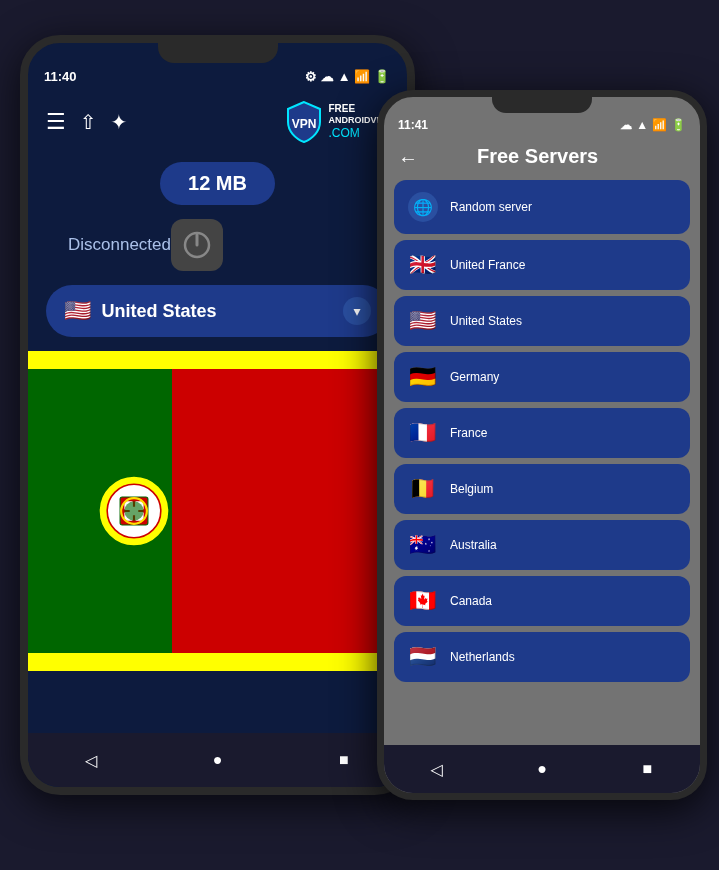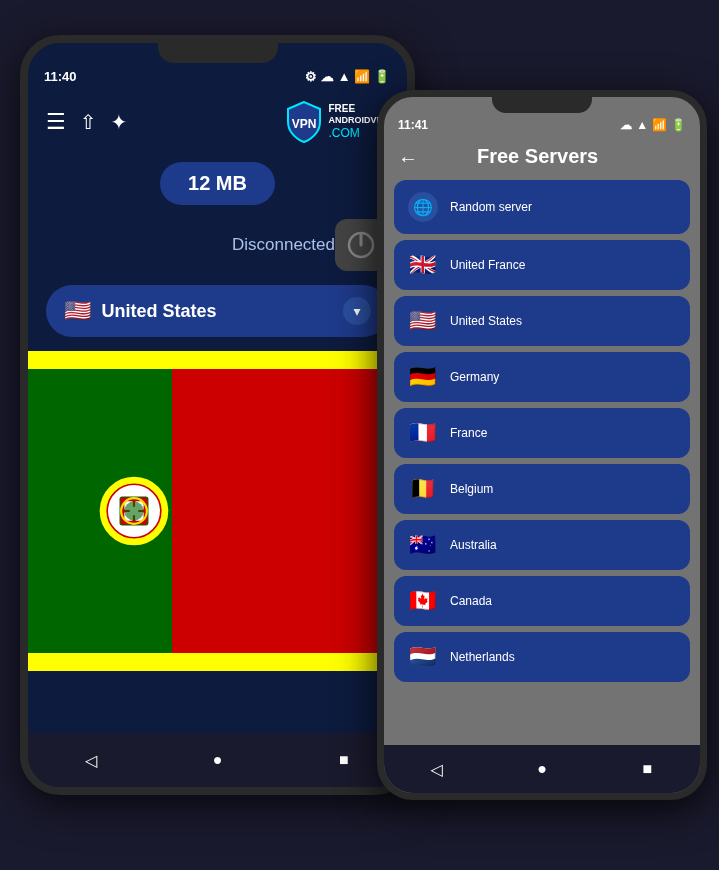--- a/index.html
+++ b/index.html
@@ -102,23 +102,23 @@
       background: #1e3a8a;
       border-radius: 24px;
       padding: 10px 28px;
       color: white;
       font-size: 20px;
       font-weight: bold;
     }
 
     .disconnected-row {
       display: flex;
-      justify-content: flex-end;
-      align-items: center;
-      padding: 6px 20px 14px;
+      justify-content: flex-start;
+      align-items: center;
+      padding: 6px 40px 14px;
     }
 
     .disconnected-label {
       color: #aac0e8;
       font-size: 17px;
     }
 
     .power-btn {
       width: 52px;
       height: 52px;

